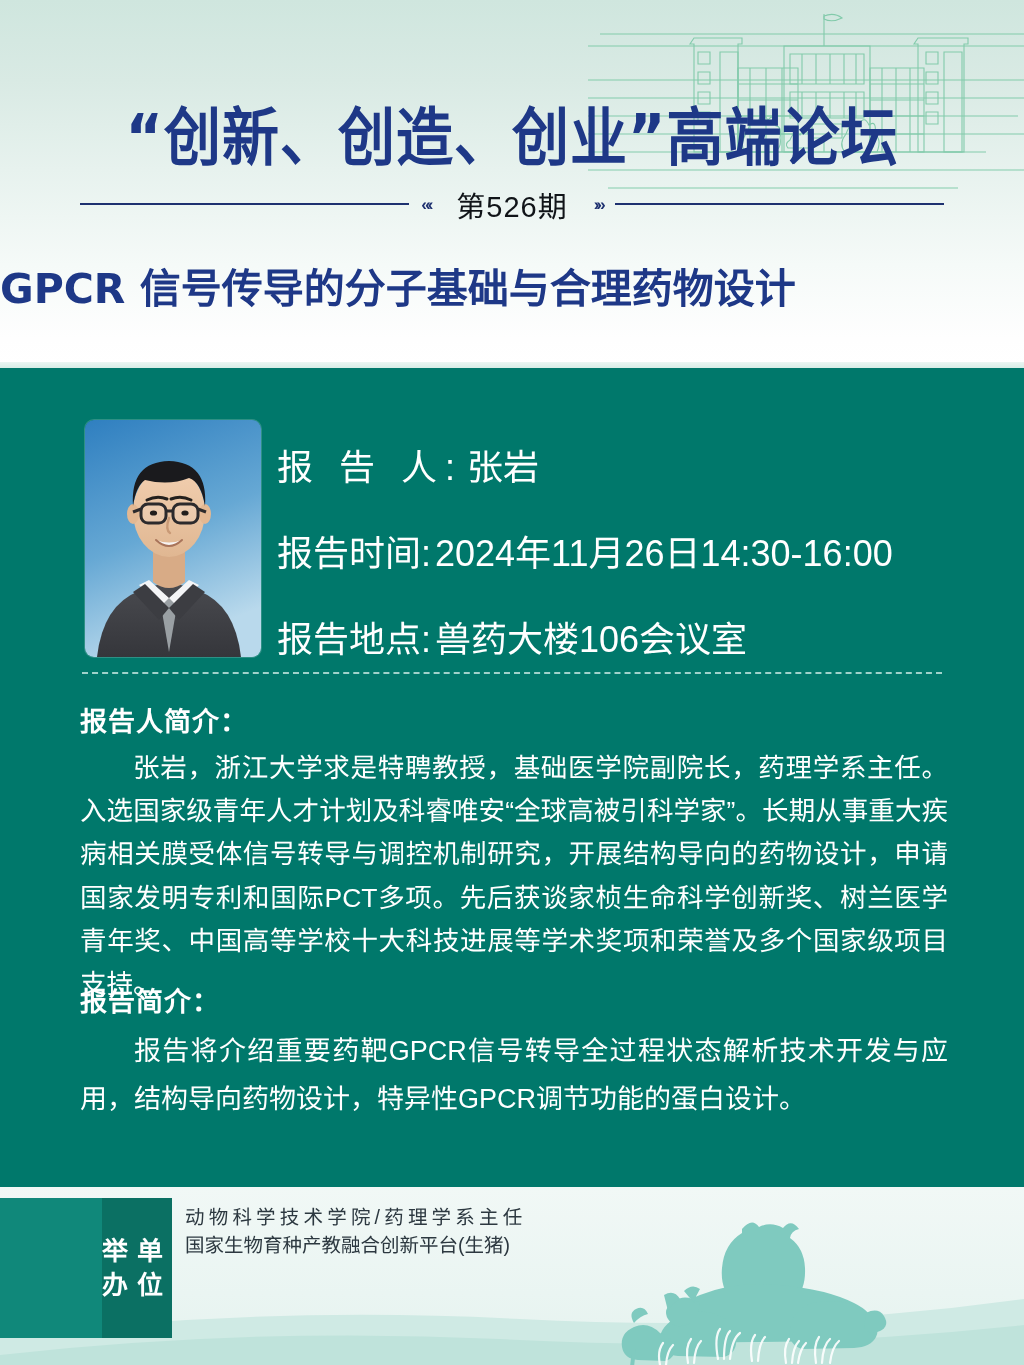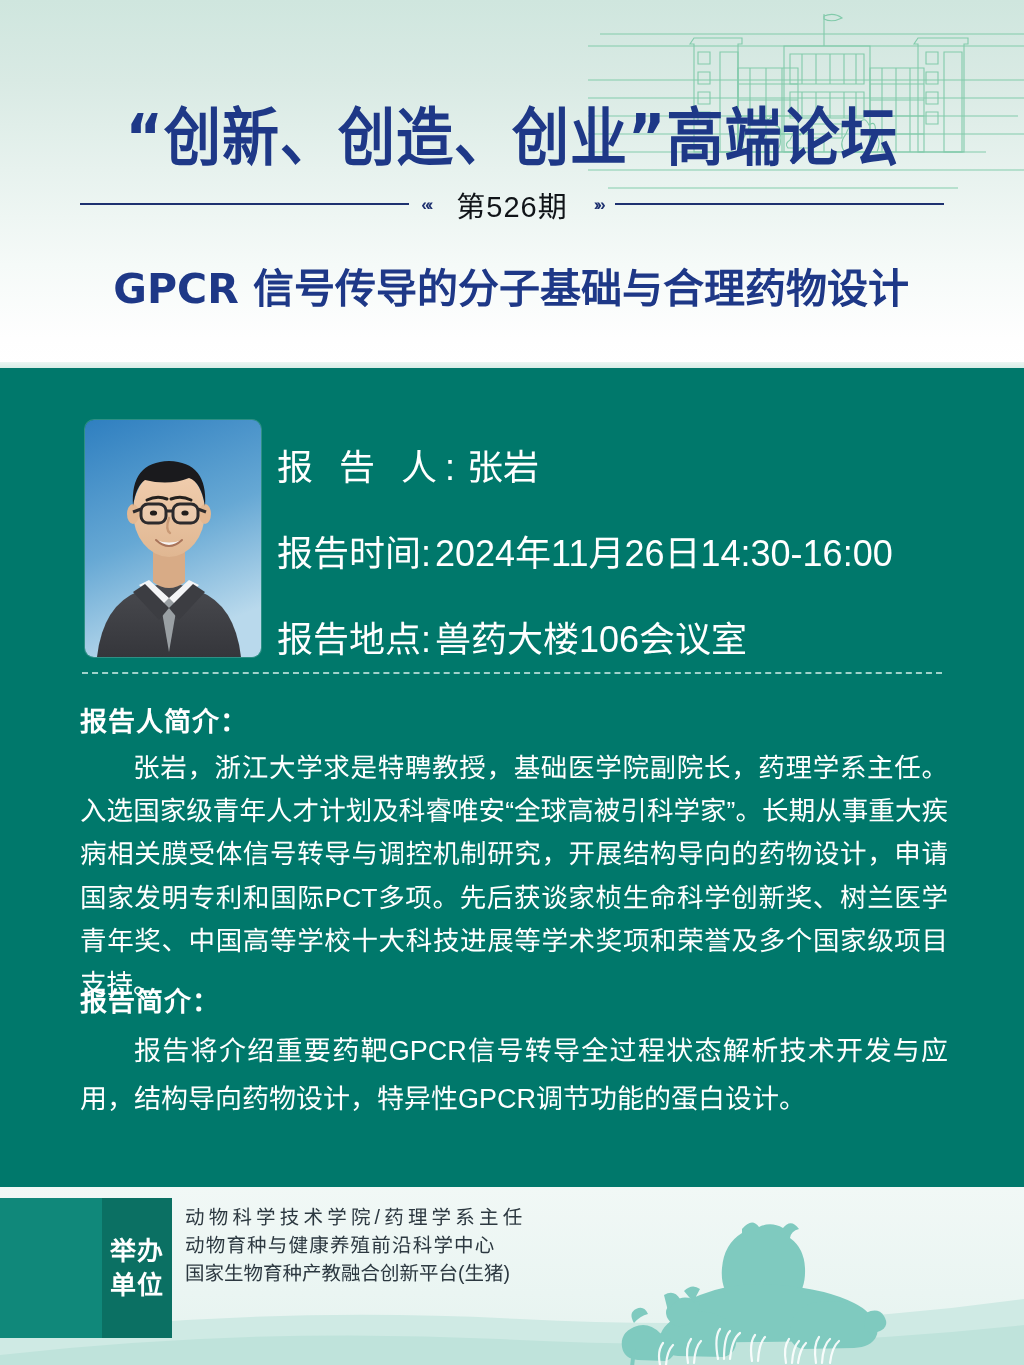--- a/index.html
+++ b/index.html
@@ -71,21 +71,21 @@
     font-weight:500;
     color:#101418;
     letter-spacing:1px;
     padding:0 14px;
     white-space:nowrap;
   }
   .title-sub{
     position:absolute;
     left:0; top:255px;
     width:909px;
-    text-align:right;
+    text-align:left;
     font-size:41px;
     font-weight:900;
     color:#1e3887;
     letter-spacing:0px;
     white-space:nowrap;
     font-family:"DejaVu Sans","Liberation Sans",sans-serif;
   }
 
   
   .body-band{
@@ -187,21 +187,21 @@
   .org-block-dark{
     position:absolute;
     left:102px; top:1198px;
     width:70px; height:140px;
     background:#0b7063;
   }
   .org-badge-text{
     position:absolute;
     left:102px; top:1198px;
     width:70px; height:140px;
-    display:flex; flex-direction:column;
+    display:flex; flex-direction:row;
     align-items:center; justify-content:center;
     color:#ffffff;
     font-size:26px;
     font-weight:bold;
     line-height:1.32;
     letter-spacing:1px;
   }
   .org-list{
     position:absolute;
     left:185px; top:1203px;
@@ -408,17 +408,16 @@
 
   <div class="org-block-light"></div>
   <div class="org-block-dark"></div>
   <div class="org-badge-text">
     <span>举办</span>
     <span>单位</span>
   </div>
 
   <ul class="org-list">
     <li class="spread">动物科学技术学院/药理学系主任</li>
-    <li class="spread-sm">动物育种与健康养殖前沿科学中心</li>
     <li>国家生物育种产教融合创新平台(生猪)</li>
   </ul>
 
 </div>
 
 </body></html>

